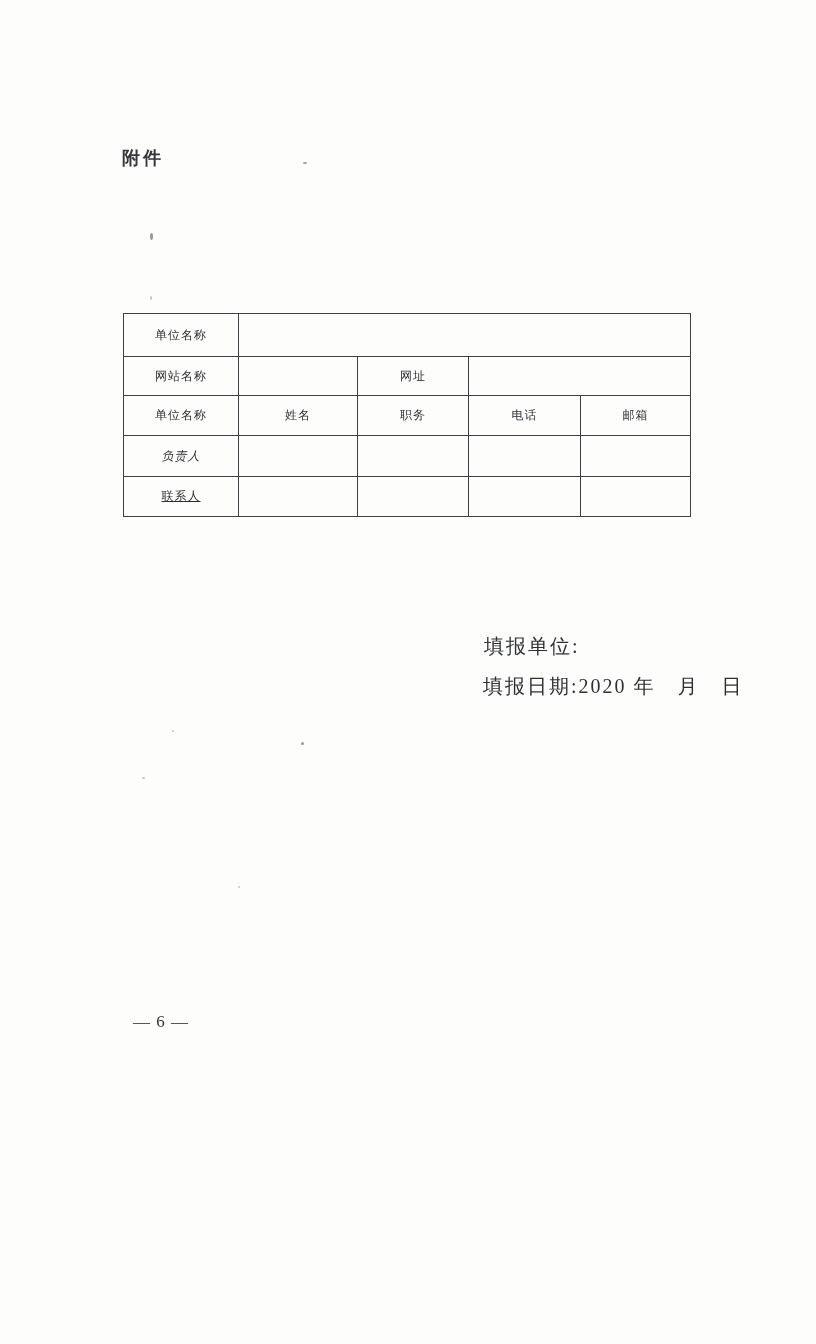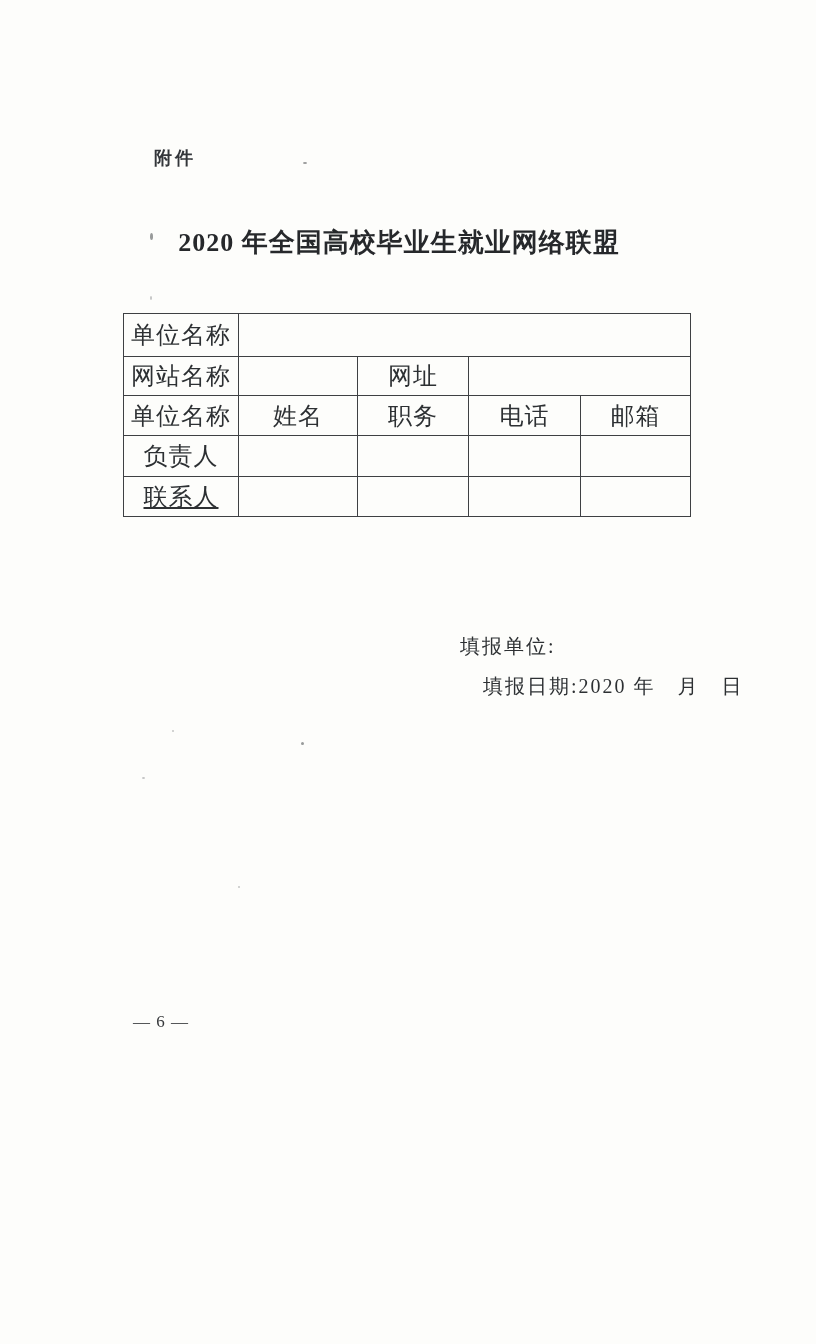--- a/index.html
+++ b/index.html
@@ -9,71 +9,69 @@
     background:#fdfdfb;
     overflow:hidden;
     font-family:"Liberation Serif","DejaVu Serif",serif;
     color:#2d3033;
   }
   .attachment {
     position:absolute; left:122px; top:146px;
     font-family:"Liberation Sans","DejaVu Sans",sans-serif;
     font-weight:bold; font-size:18px; letter-spacing:3px;
     color:#33363a;
-    margin-left:32px;
   }
   .title-block {
     position:absolute; left:116px; top:220px; width:566px;
     text-align:center;
     font-weight:bold; font-size:26px; line-height:45px;
     letter-spacing:1px; color:#26282b;
   }
   table.contact {
     position:absolute; left:123px; top:313px;
     width:567px;
     border-collapse:collapse; table-layout:fixed;
   }
   table.contact td {
     border:1px solid #3e4043;
     text-align:center; vertical-align:middle;
-    font-size:24px; letter-spacing:1px;
+    font-size:12px; letter-spacing:1px;
     padding:0; color:#2d3033;
     overflow:hidden;
   }
   tr.r1 { height:43px; }
   tr.r2 { height:39px; }
   tr.r3 { height:40px; }
-  tr.r4 { height:41px; }
+  tr.r4 { height:41px;font-style:italic; }
   tr.r5 { height:40px;text-decoration:underline; }
   .fill-line {
     position:absolute;
     font-size:20px; letter-spacing:2px; color:#2d3033;
     white-space:pre;
   }
-  .fill-unit { left:432px; top:610px; }
+  .fill-unit { left:456px; top:610px; }
   .fill-date { left:455px; top:650px; }
   .page-number {
     position:absolute; left:133px; top:1012px;
     font-size:17px; letter-spacing:1px; color:#36383b;
   }
   .speck {
     position:absolute; background:rgba(70,72,75,0.55);
     border-radius:50%;
   }
   .speck.faint { background:rgba(90,92,95,0.35); }
 </style>
 </head>
 <body>
 
 <div class="page">
 
   <div class="attachment">附件</div>
 
   <div class="title-block">
-    <div>2020 年全国高校毕业生就业网络联盟</div>
   </div>
 
   <table class="contact">
     <colgroup>
       <col style="width:115px">
         <col style="width:119px">
         <col style="width:111px">
       <col style="width:112px">
         <col style="width:110px">
     </colgroup>

